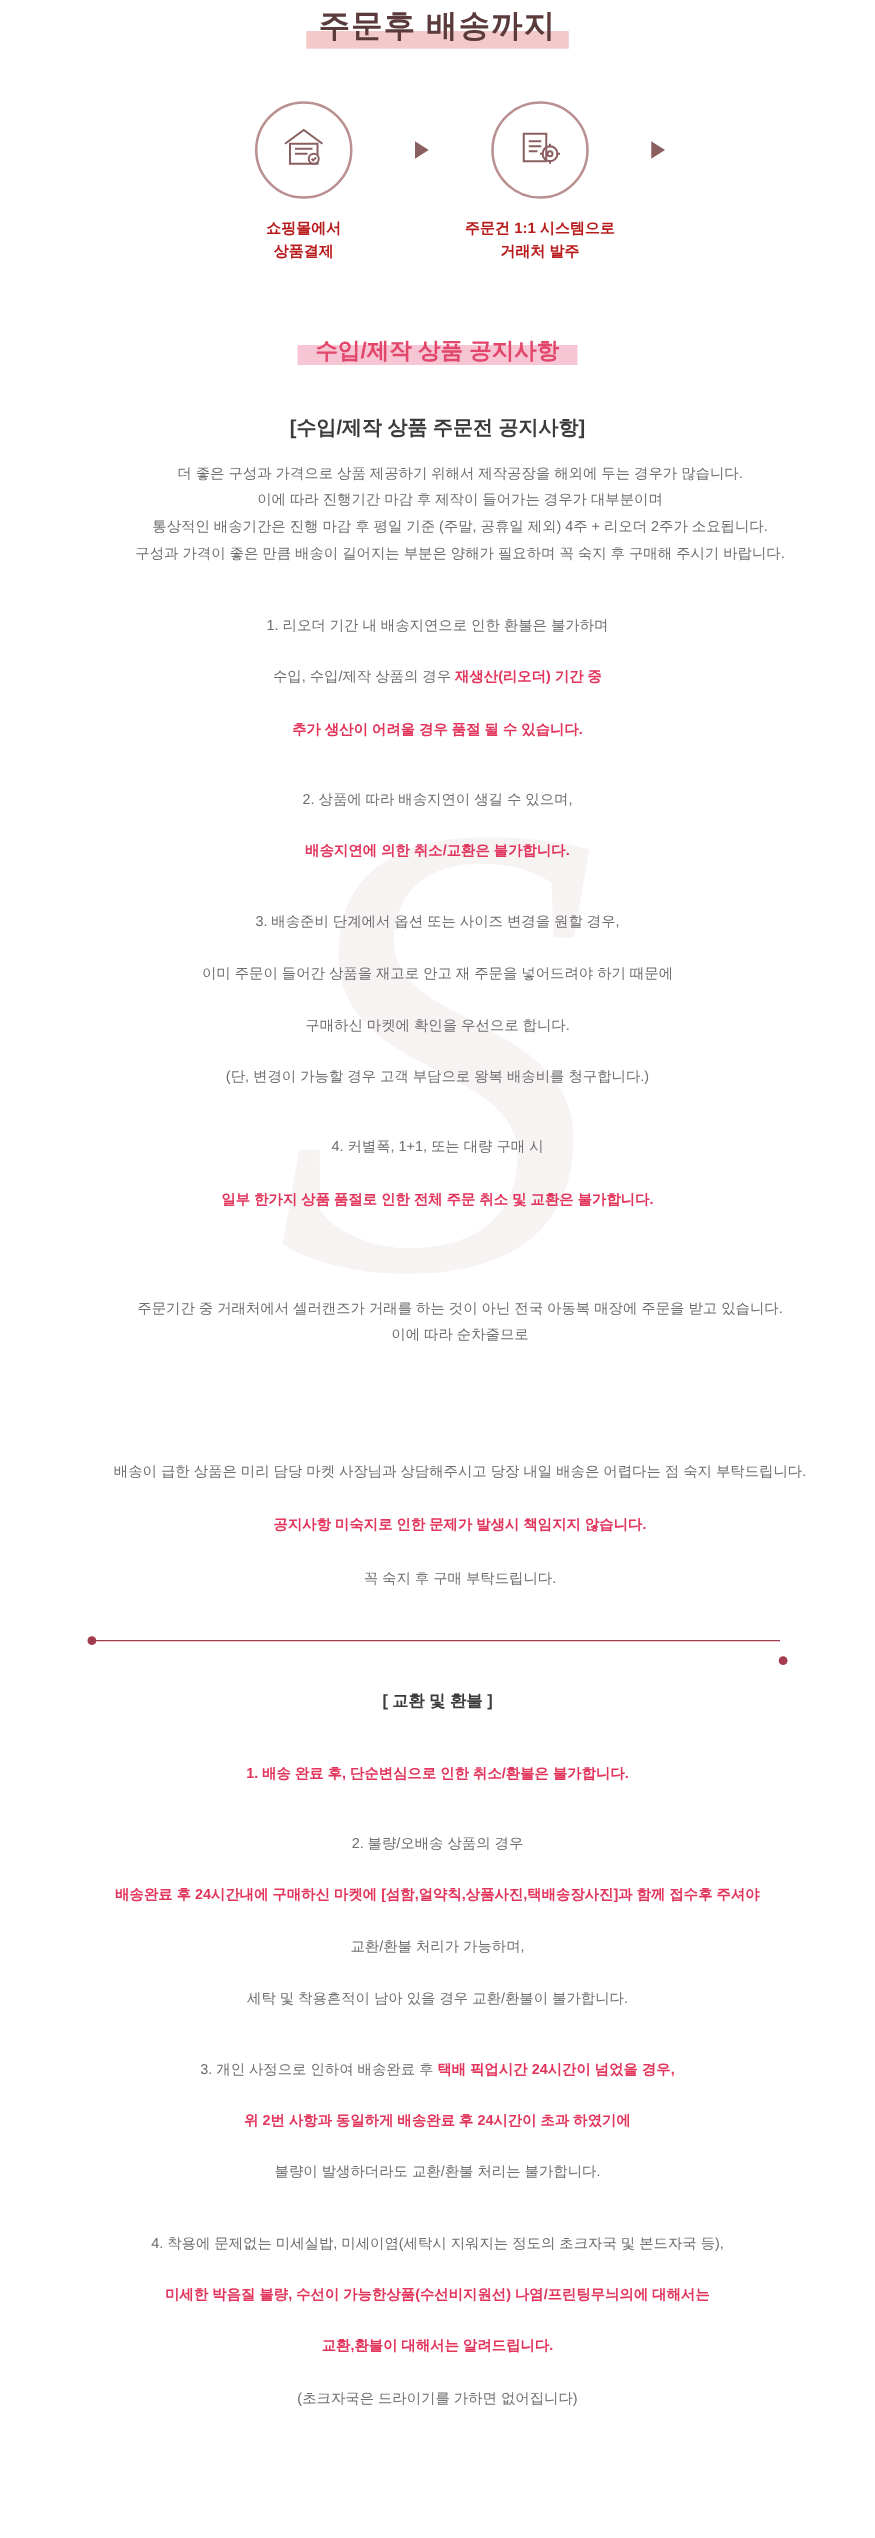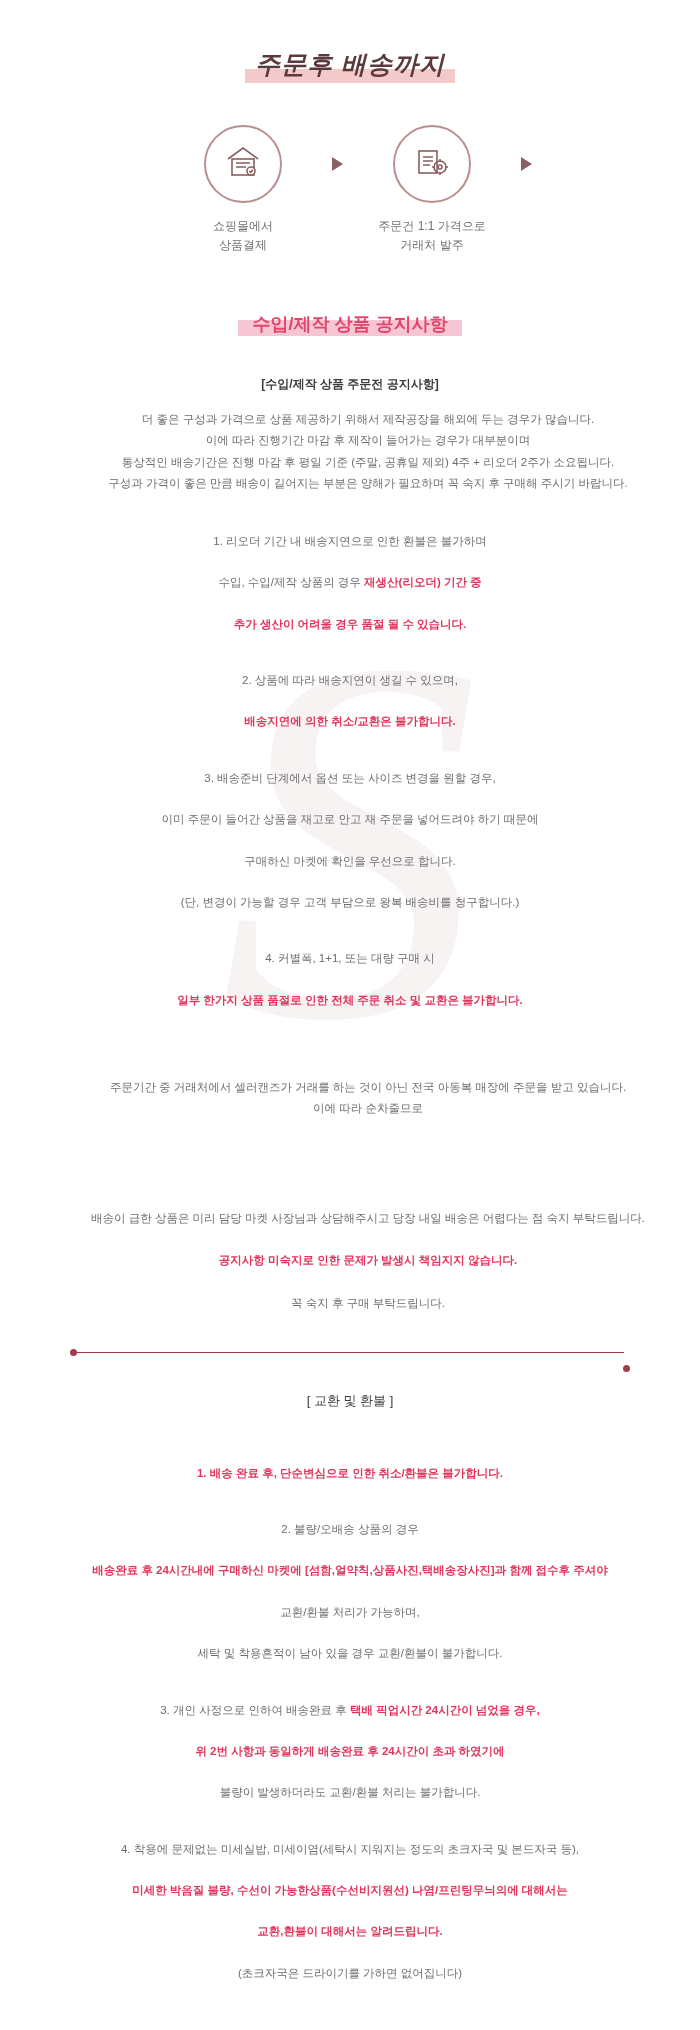--- a/index.html
+++ b/index.html
@@ -32,22 +32,20 @@
     font-style:italic;
     text-align:center;
     z-index:0;
     user-select:none;
   }
   .content{position:relative;z-index:2;}
 
   
   .top-title-wrap{
     text-align:center;
-    padding-top:44px;
-    font-style:italic;
   }
   .top-title{
     display:inline-block;
     font-size:25px;
     font-weight:bold;
     color:#5a3a3a;
     letter-spacing:1px;
     padding:4px 10px 2px 10px;
     background:linear-gradient(to top,#f3c9c9 0 14px,transparent 14px 100%);
   }
@@ -69,22 +67,22 @@
     border:2px solid #b98f8f;
     border-radius:50%;
     margin:0 auto;
     display:flex;align-items:center;justify-content:center;
     box-sizing:border-box;
   }
   .step-label{
     margin-top:14px;
     font-size:12px;
     line-height:1.55;
-    color:#737373;
-    font-weight:normal;
+    color:#b91c1c;
+    font-weight:bold;
     white-space:pre-line;
   }
   .arrow{
     margin-top:32px;
     width:0;height:0;
     border-left:11px solid #8b5f5f;
     border-top:7px solid transparent;
     border-bottom:7px solid transparent;
   }
 
@@ -102,21 +100,21 @@
     padding:2px 14px 0 14px;
     background:linear-gradient(to top,#f7c6d4 0 16px,transparent 16px 100%);
   }
 
   
   .section{
     margin-top:40px;
     text-align:center;
   }
   .sec-title{
-    font-size:12px;
+    font-size:16px;
     font-weight:bold;
     color:#3b3b3b;
     margin-bottom:16px;
   }
   .para{
     font-size:11.5px;
     line-height:1.85;
     color:#6d6d6d;
     margin:0 0 16px 0;
     white-space:pre-line;
@@ -142,23 +140,23 @@
     top:1px;
     width:7px;height:7px;
     border-radius:50%;
     background:#a33b4e;
   }
   .divider .dot.l{left:0;}
   .divider .dot.r{right:0;}
 
   .block-title{
     font-size:13px;
-    font-weight:normal;
+    font-weight:bold;
     color:#3b3b3b;
-    margin:0 0 32px 0;
+    margin:0 0 18px 0;
   }
   .item{
     font-size:11.5px;
     line-height:1.8;
     margin:0 0 15px 0;
     white-space:pre-line;
     color:#6d6d6d;
   }
   .spacer-lg{height:30px;}
 </style>
@@ -199,21 +197,21 @@
           <span>
             <svg width="42" height="42" viewBox="0 0 42 42" fill="none" stroke="#8b5f5f" stroke-width="1.6">
               <rect x="8" y="10" width="18" height="22"></rect>
               <path d="M12 16h10M12 20h10M12 24h7"></path>
               <circle cx="29" cy="26" r="6"></circle>
               <circle cx="29" cy="26" r="2"></circle>
               <path d="M29 18v3M29 31v3M21 26h3M34 26h3"></path>
             </svg>
           </span>
         </div>
-        <div class="step-label">주문건 1:1 가격으로
+        <div class="step-label">주문건 1:1 시스템으로
 거래처 발주</div>
       </div>
 
       <div class="arrow"></div>
 
 
     </div>
 
     <div class="main-heading-wrap">
       <span class="main-heading">수입/제작 상품 공지사항</span>

